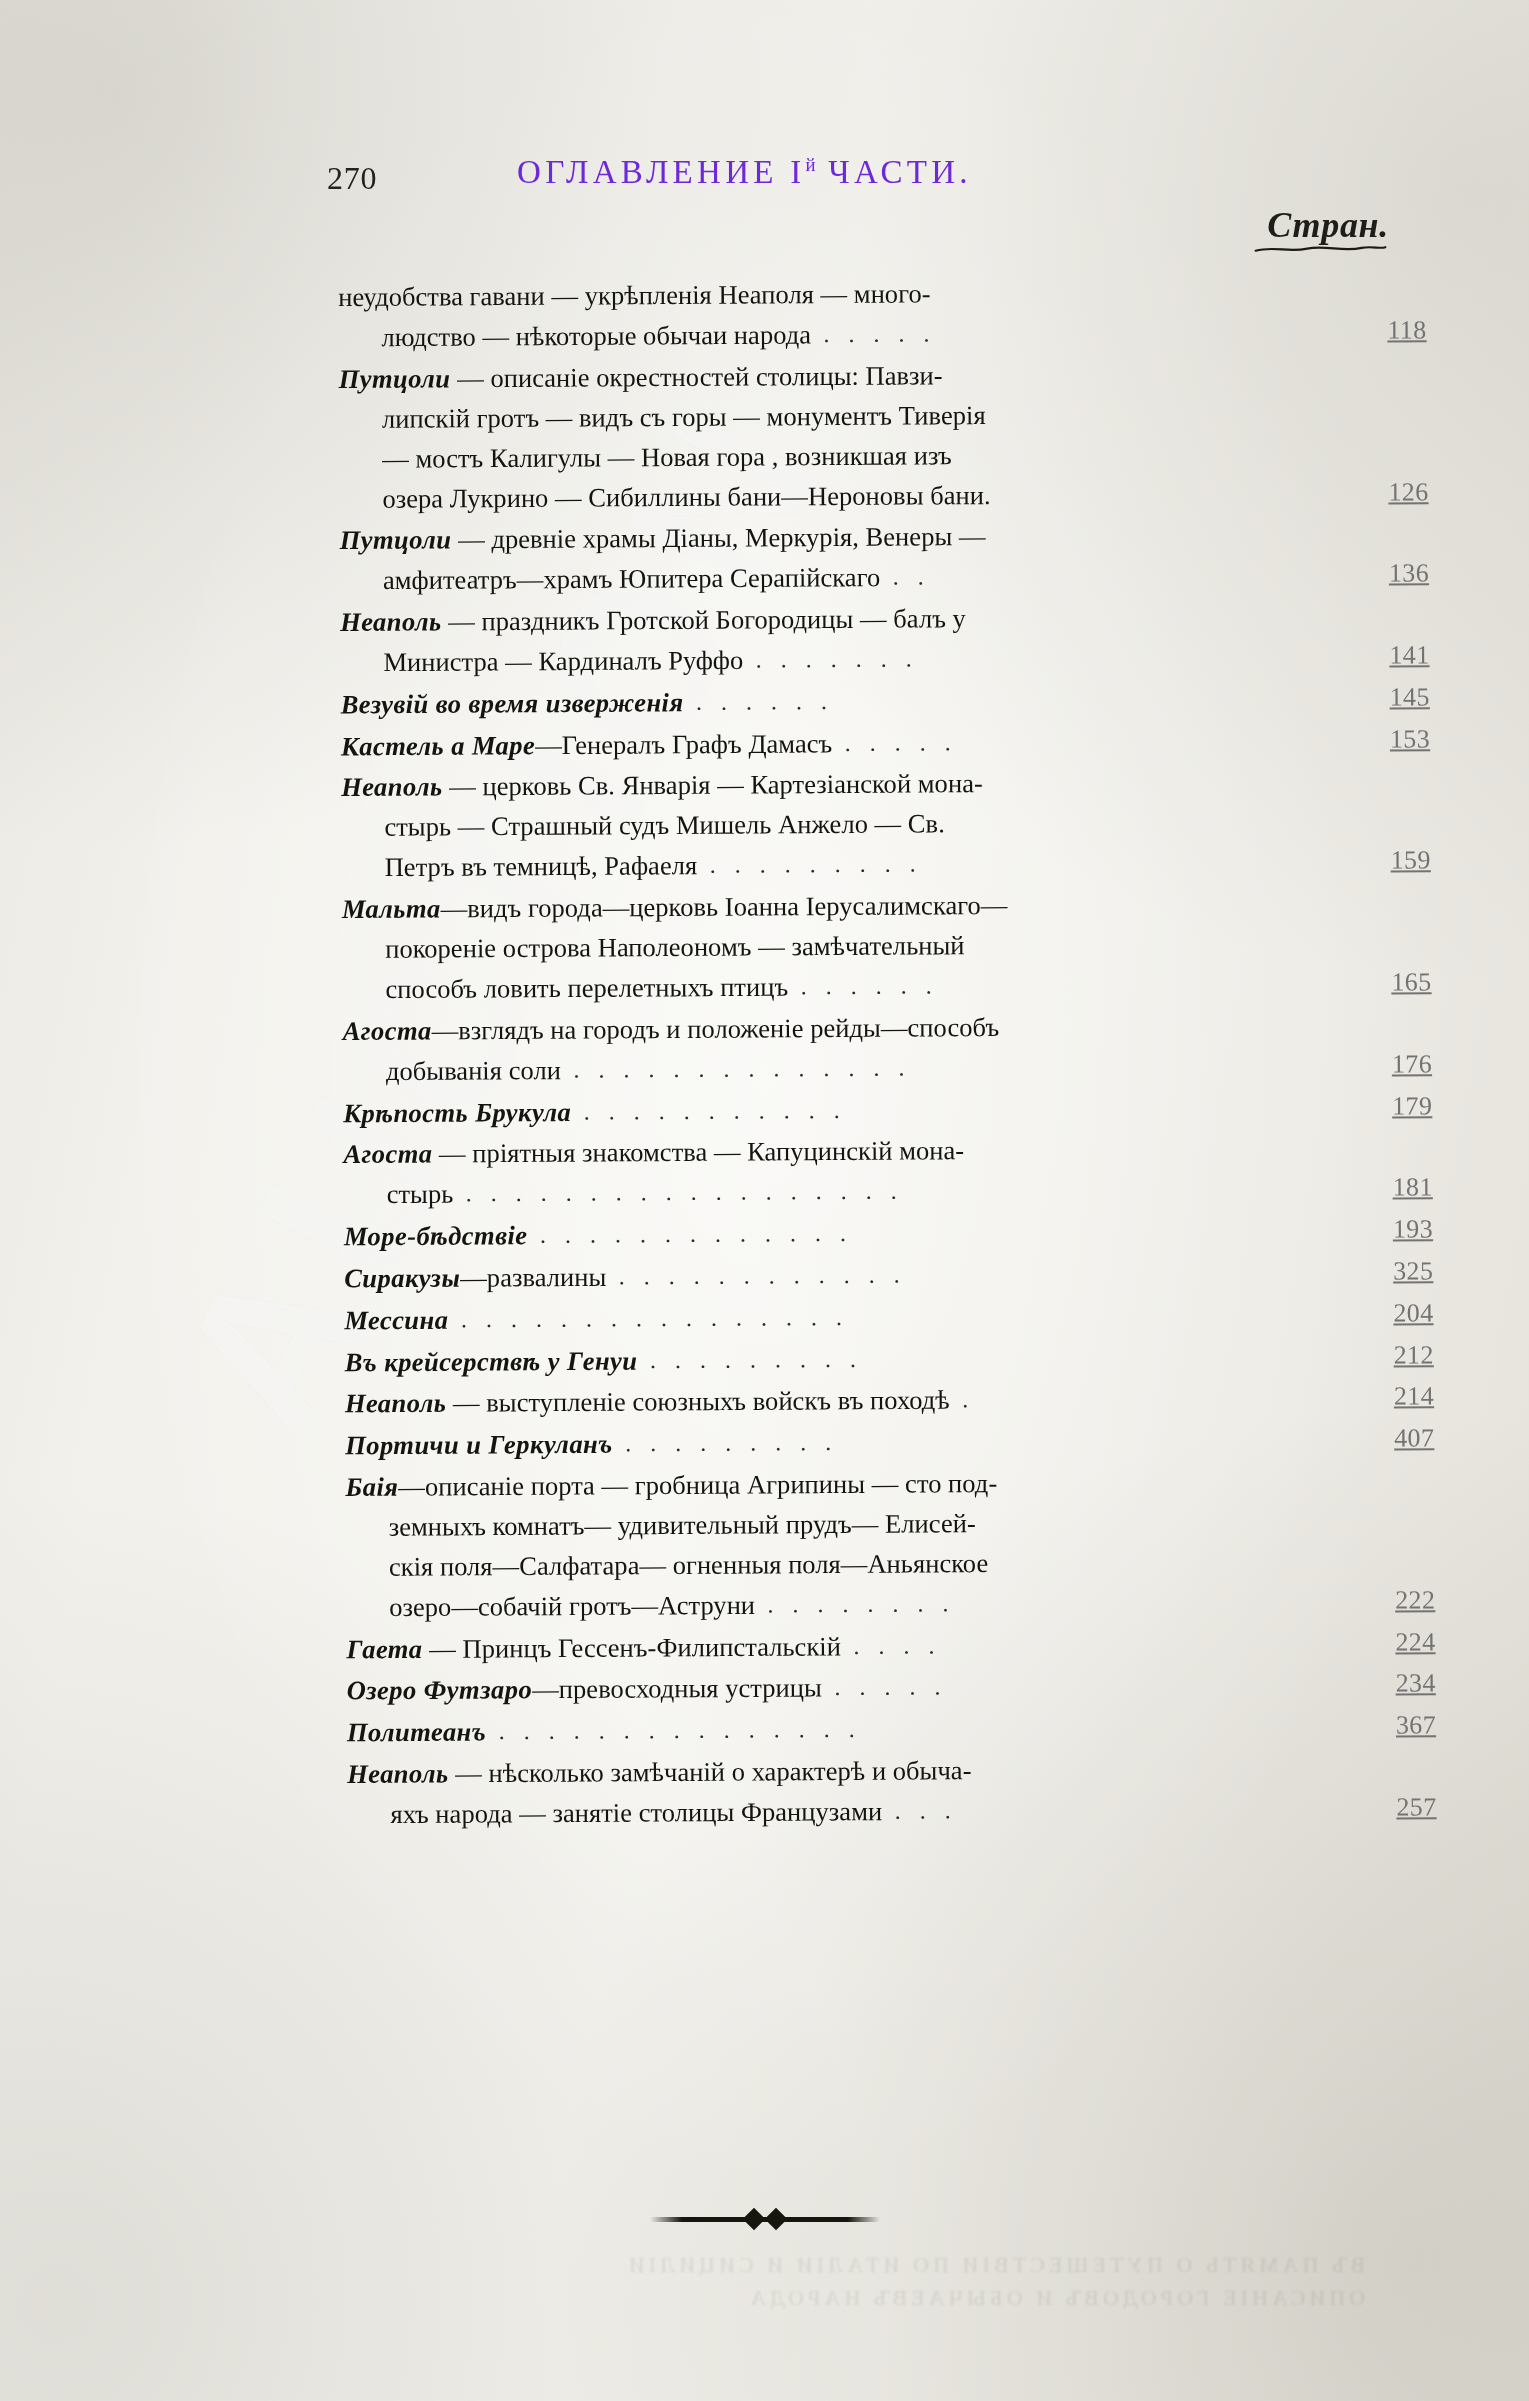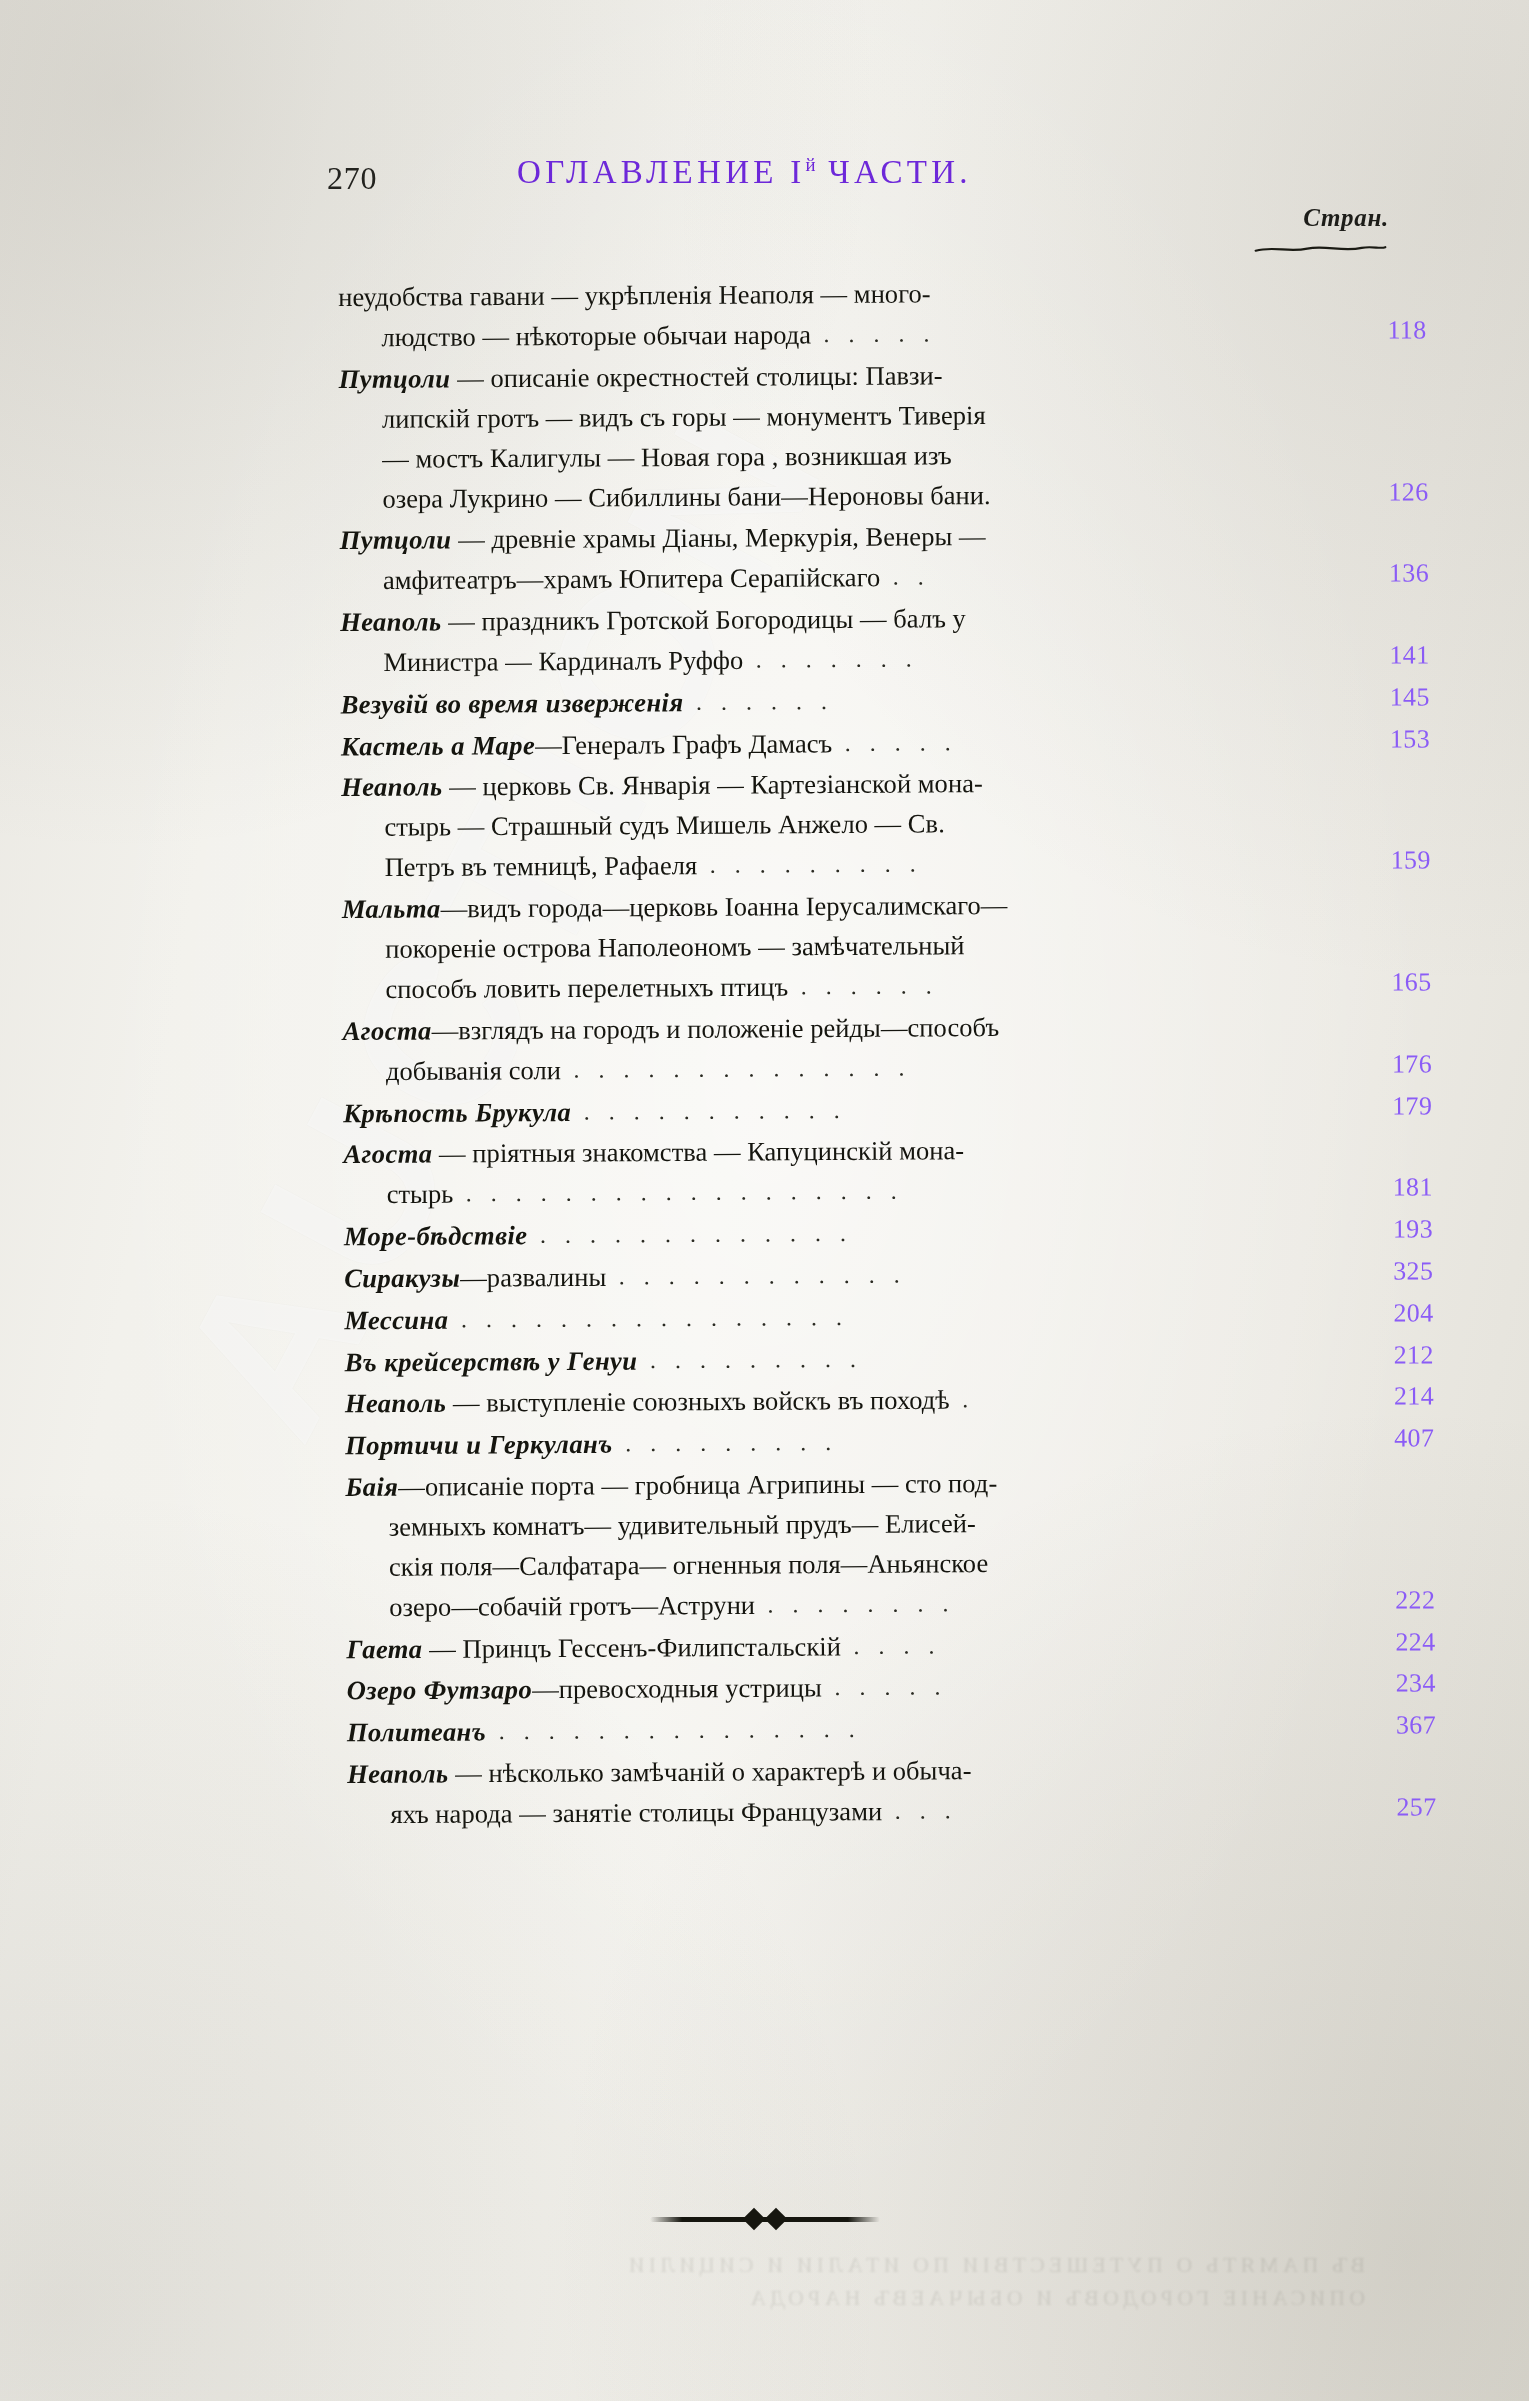--- a/index.html
+++ b/index.html
@@ -88,21 +88,21 @@
   }
   .header-title .sup {
     font-size: 18.7px;
     vertical-align: super;
     letter-spacing: 0;
   }
   .stran {
     position: absolute;
     right: 140px;
     top: 50px;
-    font-size: 25px;
+    font-size: 36px;
     font-style: italic;
     font-weight: 700;
     letter-spacing: 0.7px;
     color: #1d1d19;
     margin-left: 40px;
   }
   .stran-rule {
     position: absolute;
     right: 142px;
     top: 91px;
@@ -137,21 +137,22 @@
     vertical-align: 1.4px;
     color: #2a2a22;
   }
   .pageno {
     position: absolute;
     right: -50px;
     width: 79px;
     text-align: left;
     font-size: 26px;
     letter-spacing: 0.4px;
-    color: #8b5cf6;
+    color: #737373;
+    text-decoration: underline;
   }
   
   .skew { transform: rotate(-0.35deg); transform-origin: 0 0; }
 
   
   .ornament {
     position: absolute;
     left: 50%;
     top: 2210px;
     transform: translateX(-50%);

